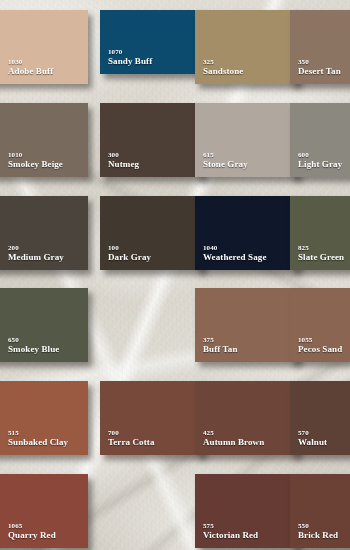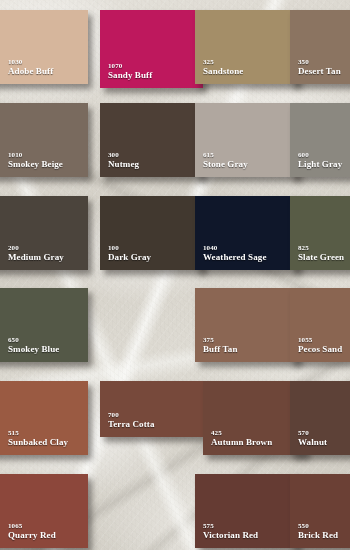--- a/index.html
+++ b/index.html
@@ -91,21 +91,21 @@
   <div id="stone-grain"></div>
 </div>
 
 <div id="swatch-grid">
     <div class="swatch" style="left: -15px; top: 10px; width: 103px; height: 74px; background-color: rgb(214, 182, 156);">
       <div class="swatch-labels" style="left: 23px;">
         <span class="swatch-code">1030</span>
         <span class="swatch-name">Adobe Buff</span>
       </div>
     </div>
-    <div class="swatch" style="left: 100px; top: 10px; width: 103px; height: 78px; background-color: #be185d;">
+    <div class="swatch" style="left: 100px; top: 10px; width: 103px; height: 64px; background-color: #0c4a6e;">
       <div class="swatch-labels">
         <span class="swatch-code">1070</span>
         <span class="swatch-name">Sandy Buff</span>
       </div>
     </div>
     <div class="swatch" style="left: 195px; top: 10px; width: 103px; height: 74px; background-color: rgb(164, 142, 104);">
       <div class="swatch-labels">
         <span class="swatch-code">325</span>
         <span class="swatch-name">Sandstone</span>
       </div>
@@ -181,27 +181,27 @@
         <span class="swatch-code">1055</span>
         <span class="swatch-name">Pecos Sand</span>
       </div>
     </div>
     <div class="swatch" style="left: -15px; top: 381px; width: 103px; height: 74px; background-color: rgb(154, 90, 66);">
       <div class="swatch-labels" style="left: 23px;">
         <span class="swatch-code">515</span>
         <span class="swatch-name">Sunbaked Clay</span>
       </div>
     </div>
-    <div class="swatch" style="left: 100px; top: 381px; width: 103px; height: 56px; background-color: rgb(119, 73, 59);">
+    <div class="swatch" style="left: 100px; top: 381px; width: 103px; height: 74px; background-color: rgb(119, 73, 59);">
       <div class="swatch-labels">
         <span class="swatch-code">700</span>
         <span class="swatch-name">Terra Cotta</span>
       </div>
     </div>
-    <div class="swatch" style="left: 195px; top: 381px; width: 103px; height: 74px; background-color: rgb(110, 70, 57); margin-left: 8px;">
+    <div class="swatch" style="left: 195px; top: 381px; width: 103px; height: 74px; background-color: rgb(110, 70, 57);">
       <div class="swatch-labels">
         <span class="swatch-code">425</span>
         <span class="swatch-name">Autumn Brown</span>
       </div>
     </div>
     <div class="swatch" style="left: 290px; top: 381px; width: 103px; height: 74px; background-color: rgb(93, 65, 55);">
       <div class="swatch-labels">
         <span class="swatch-code">570</span>
         <span class="swatch-name">Walnut</span>
       </div>

